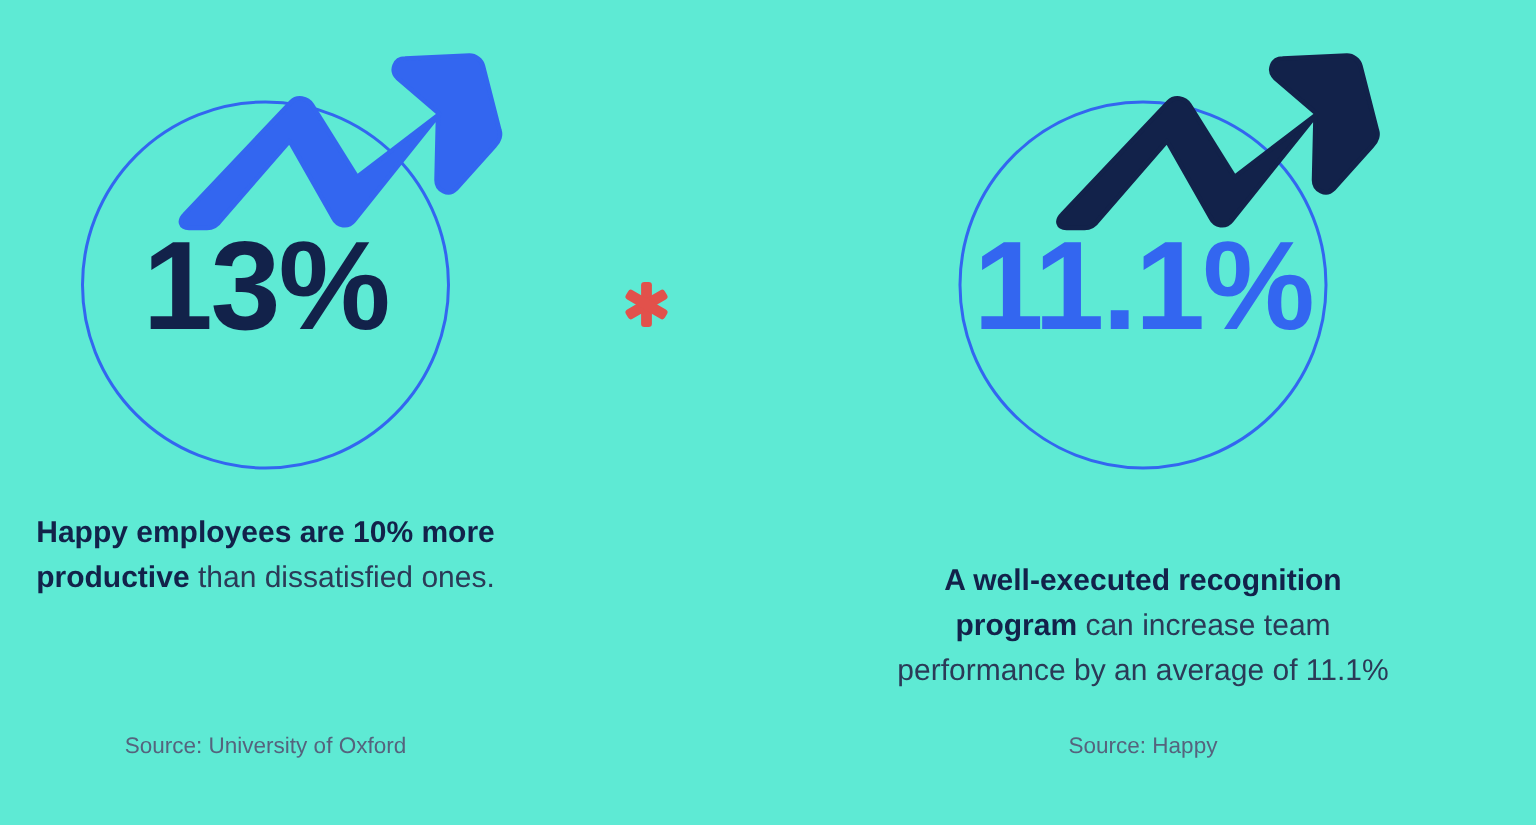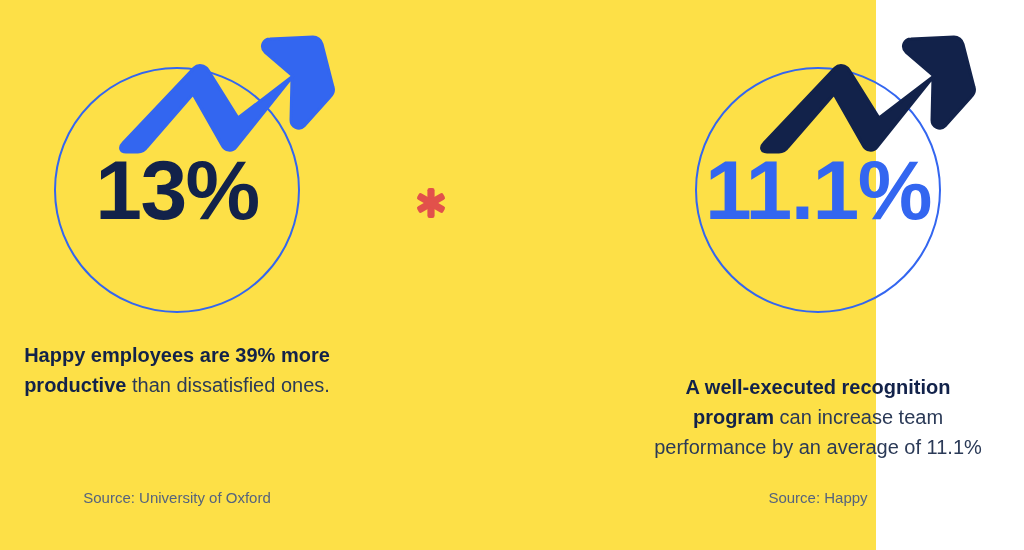--- a/index.html
+++ b/index.html
@@ -8,34 +8,34 @@
   }
   body {
     width: 1024px;
     height: 550px;
     background: #ffffff;
     font-family: "Liberation Sans", sans-serif;
     overflow: hidden;
   }
   .infographic {
     position: relative;
-    width: 876px;
+    width: 1024px;
     height: 550px;
-    background: #fde047;
+    background: #5eead4;
   }
 
   
   .stat-panel {
     position: absolute;
     top: 0;
     width: 370px;
     height: 550px;
   }
   .stat-panel.left  { left: -8px; }
-  .stat-panel.right { left: 633px; }
+  .stat-panel.right { left: 577px; }
 
   .badge-wrap {
     position: relative;
     width: 370px;
     height: 320px;
   }
   .badge-svg {
     position: absolute;
     top: 0;
     left: 0;
@@ -131,21 +131,21 @@
                  L 246 118
                  L 216 70
                  C 213 65 206 64 202 68
                  Z" fill="#3366f0" stroke="#3366f0" stroke-width="3" stroke-linejoin="round"></path>
       </svg>
 
       <div class="pct-value navy">13%</div>
     </div>
 
     <div class="caption">
-      <span class="em">Happy employees are 39% more productive</span><span> than dissatisfied ones.</span>
+      <span class="em">Happy employees are 10% more productive</span><span> than dissatisfied ones.</span>
     </div>
 
     <div class="source">Source: University of Oxford</div>
   </div>
 
   <div class="separator">
     <svg width="40" height="40" viewBox="0 0 40 40">
       <g transform="translate(20,20)" fill="#e2514b">
         <rect x="-3.6" y="-15" width="7.2" height="30" rx="2.2"></rect>
         <rect x="-3.6" y="-15" width="7.2" height="30" rx="2.2" transform="rotate(60)"></rect>

